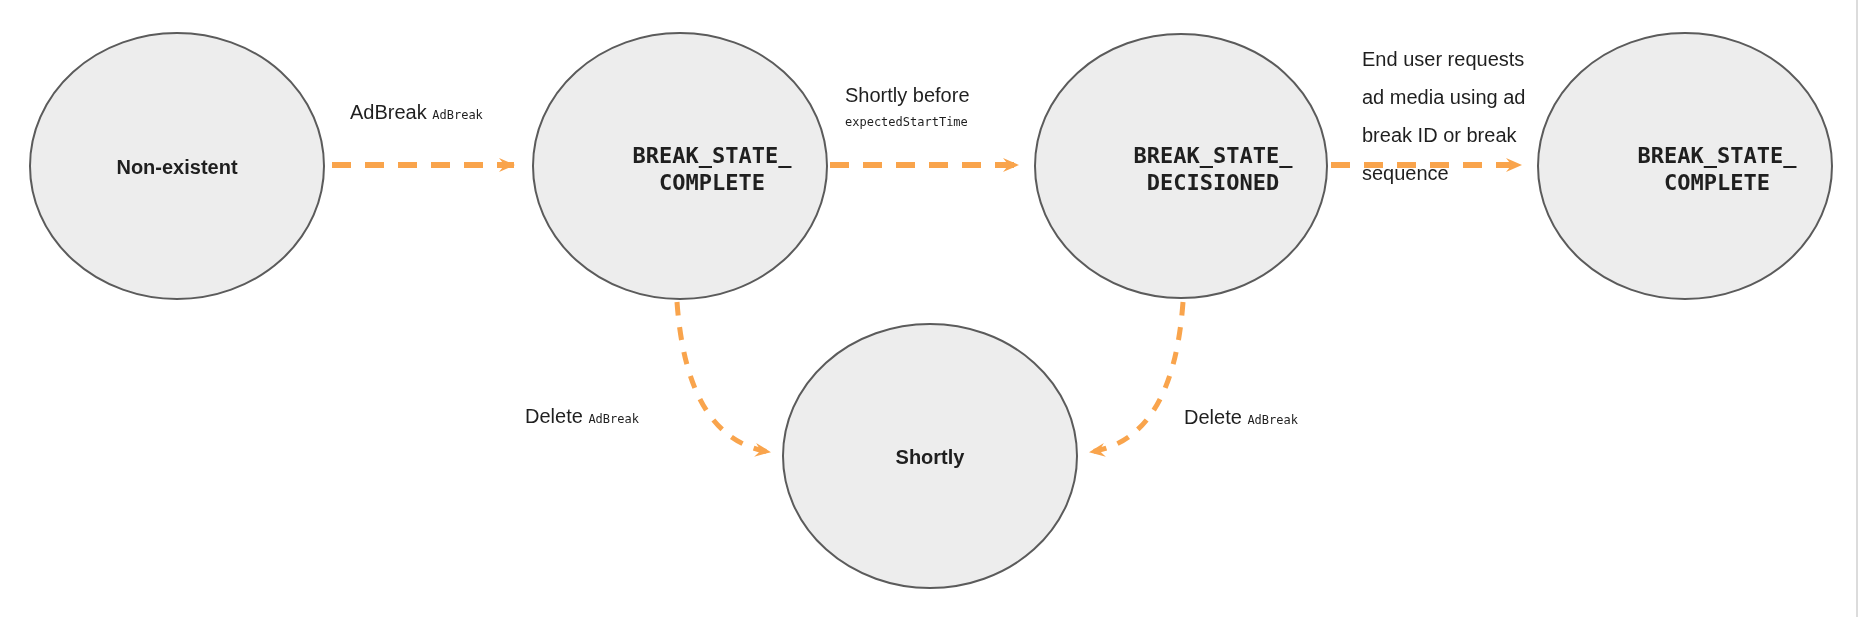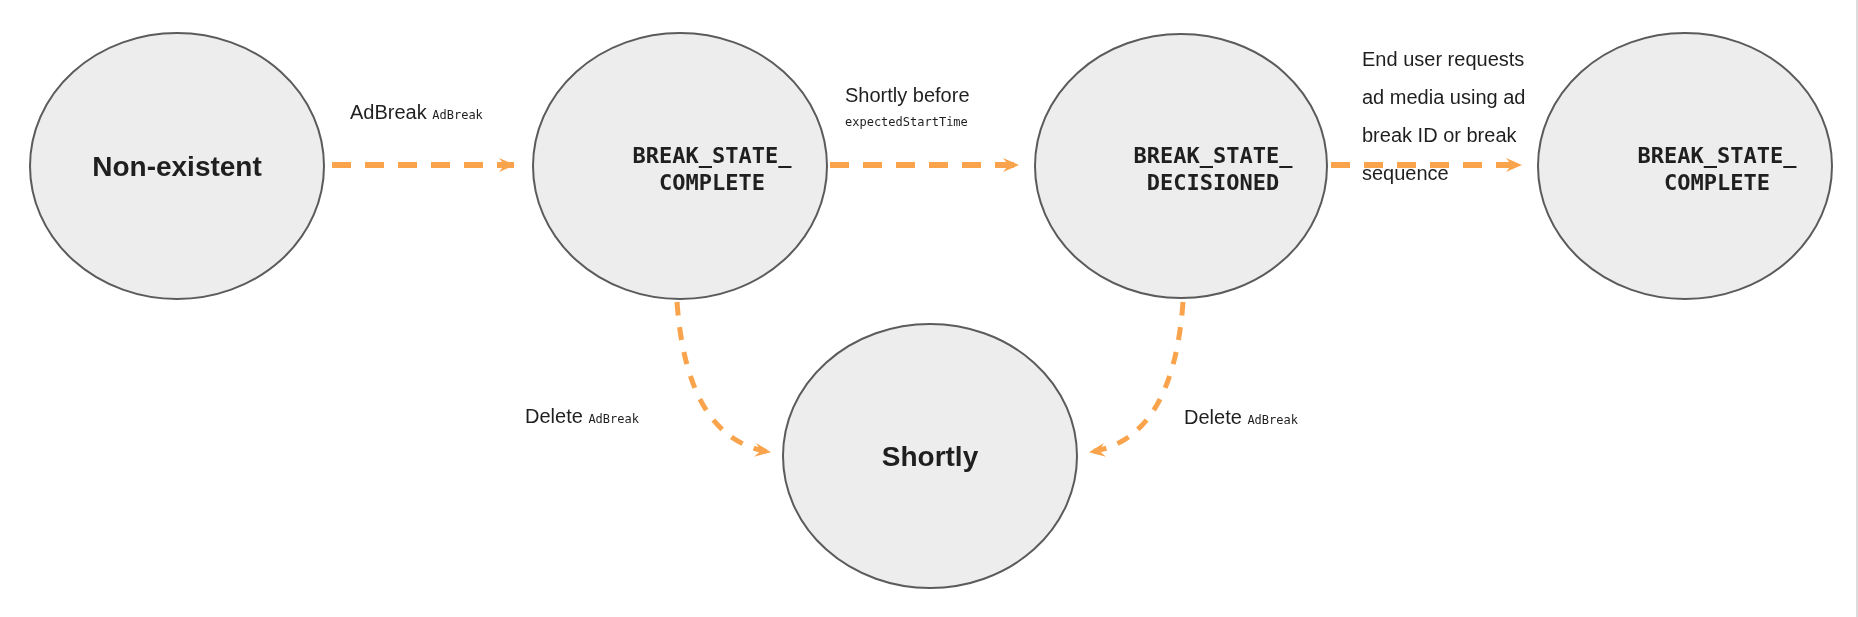--- a/index.html
+++ b/index.html
@@ -20,21 +20,21 @@
   svg.layer{position:absolute;left:0;top:0;}
   ellipse.node{fill:var(--node-fill);stroke:var(--node-stroke);stroke-width:2;}
   .edge-line{stroke:var(--arrow);fill:none;stroke-width:6;stroke-dasharray:19 14;}
   .edge-curve{stroke:var(--arrow);fill:none;stroke-width:5;stroke-dasharray:13 12;}
   marker path{fill:var(--arrow);}
   .node-label{
     position:absolute;
     transform:translate(-50%,-50%);
     text-align:center;
     font-weight:bold;
-    font-size:28px;
+    font-size:20px;
     line-height:28px;
     white-space:nowrap;
   }
   .node-label.mono{
     font-family:"DejaVu Sans Mono", monospace;
     font-size:22px;
     line-height:27px;
     letter-spacing:0px;
     margin-left:30px;
   }

